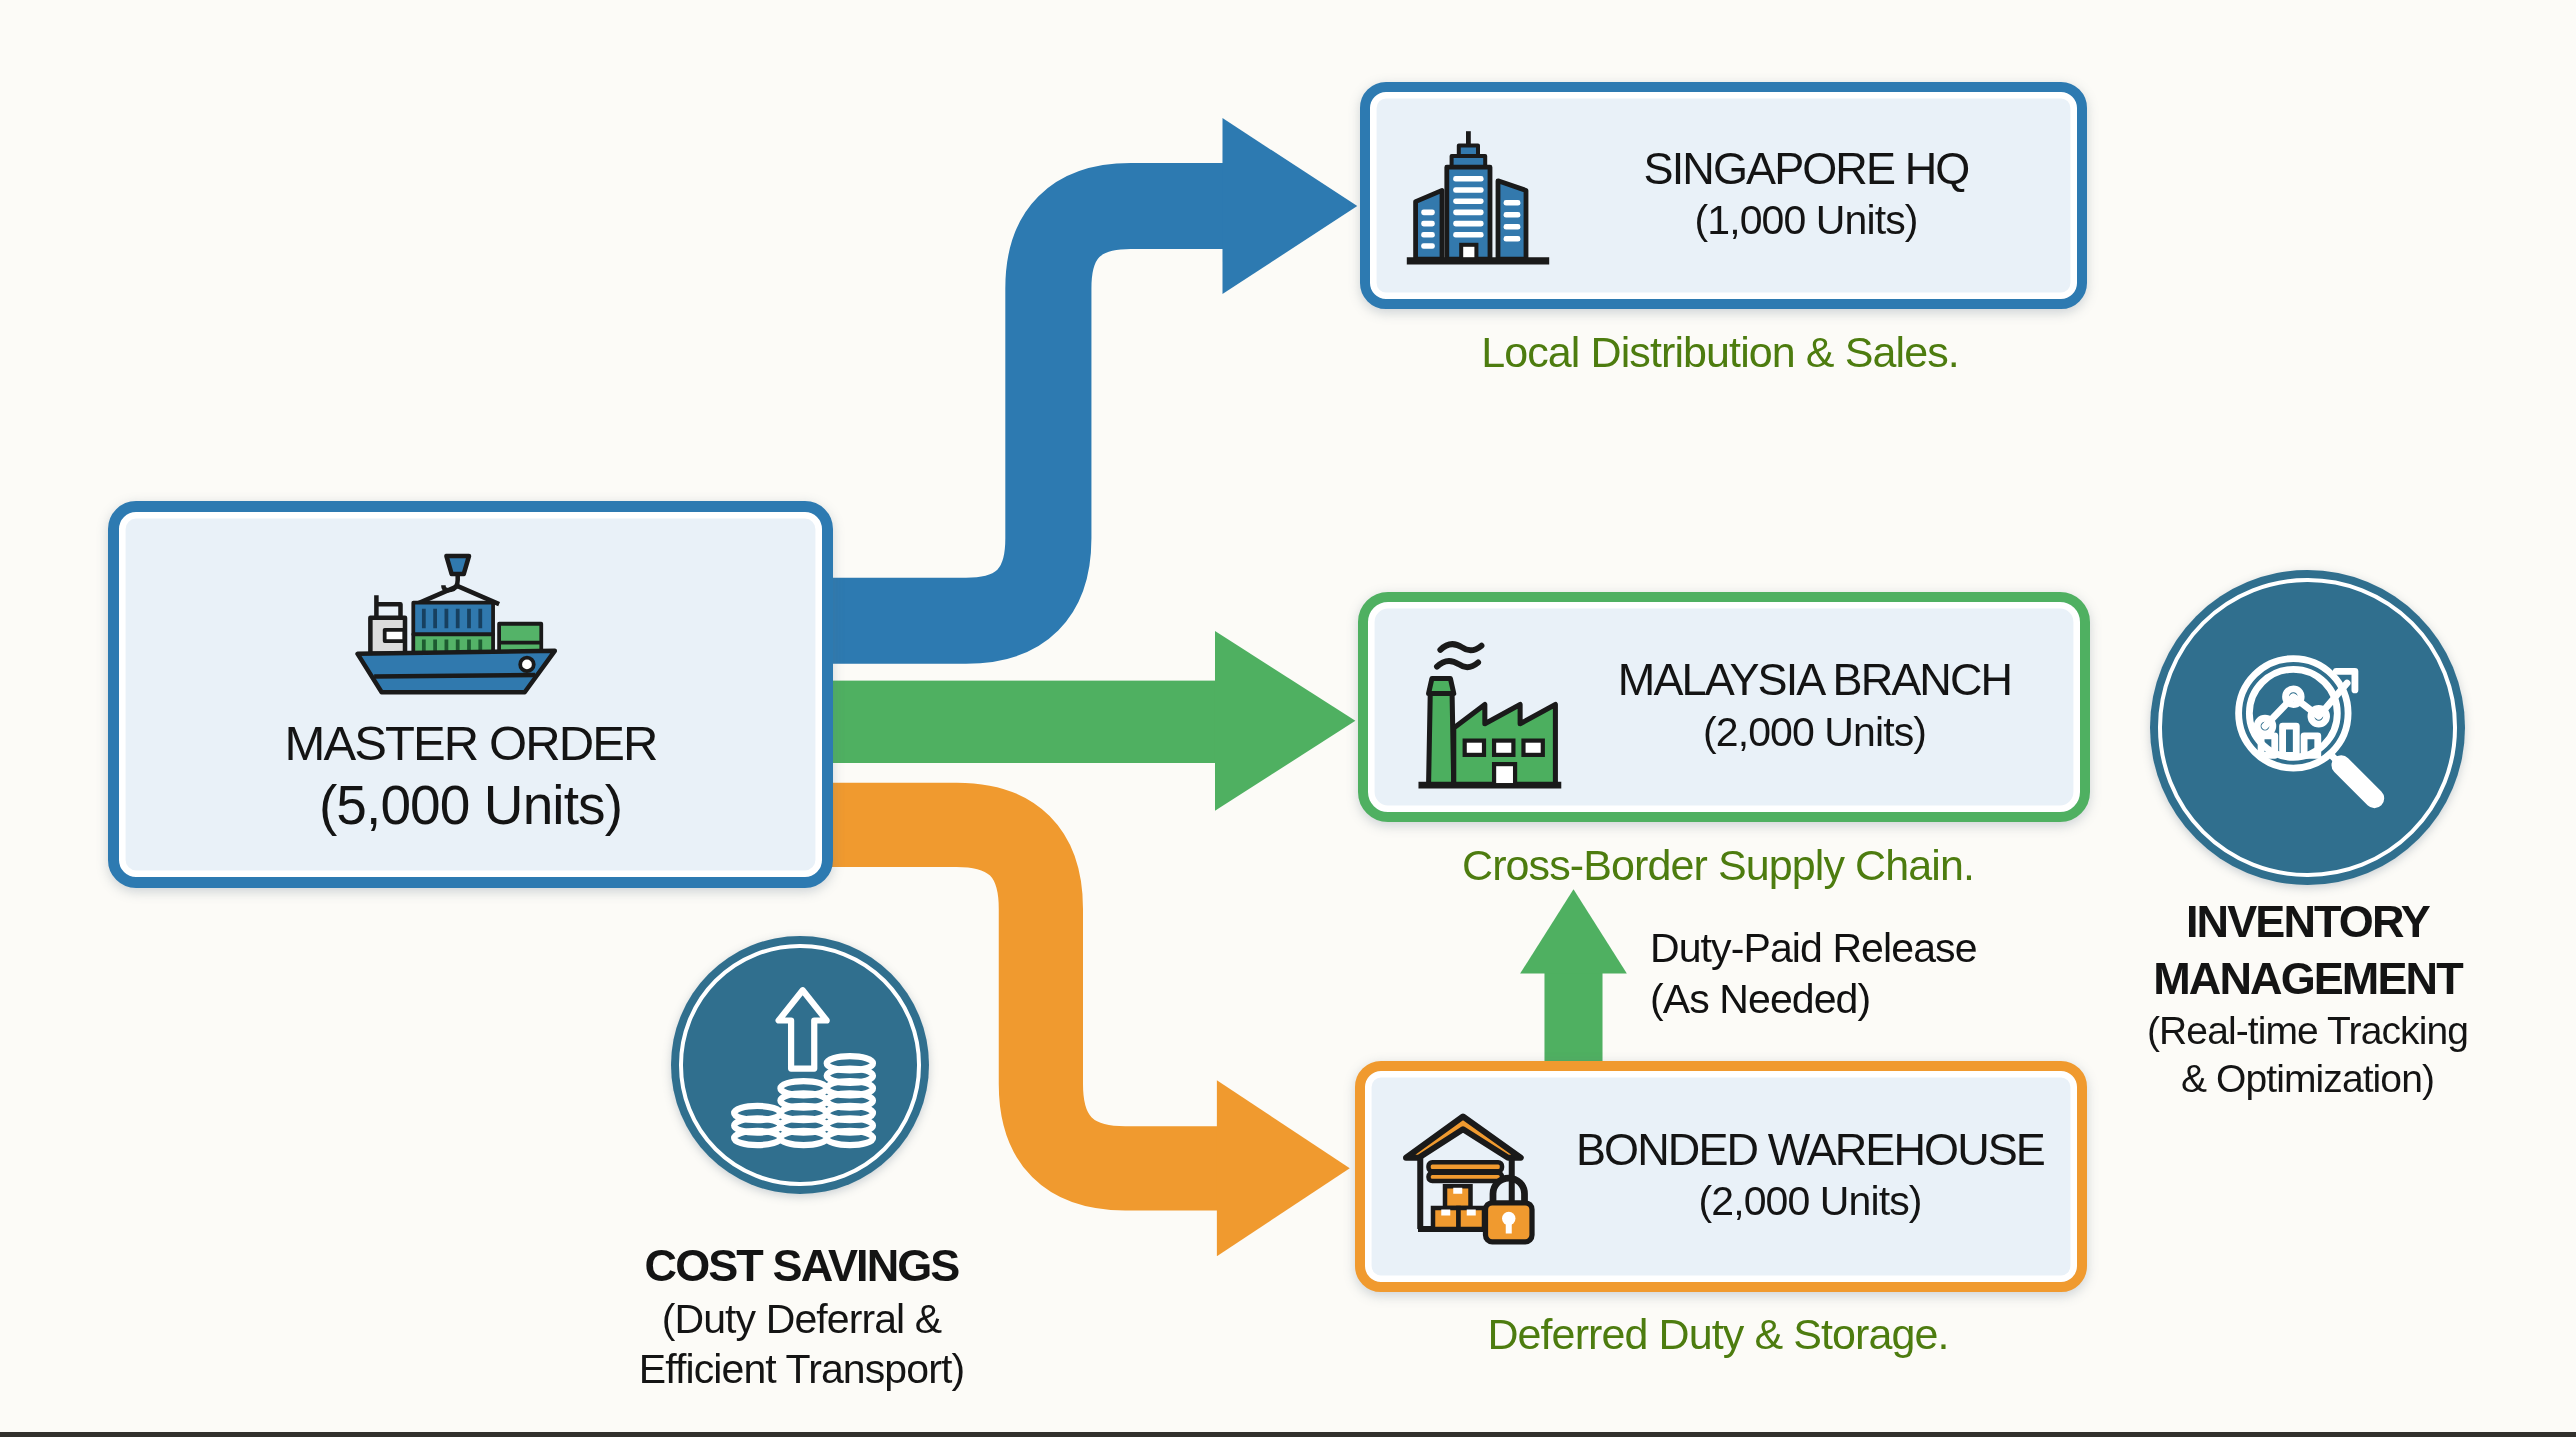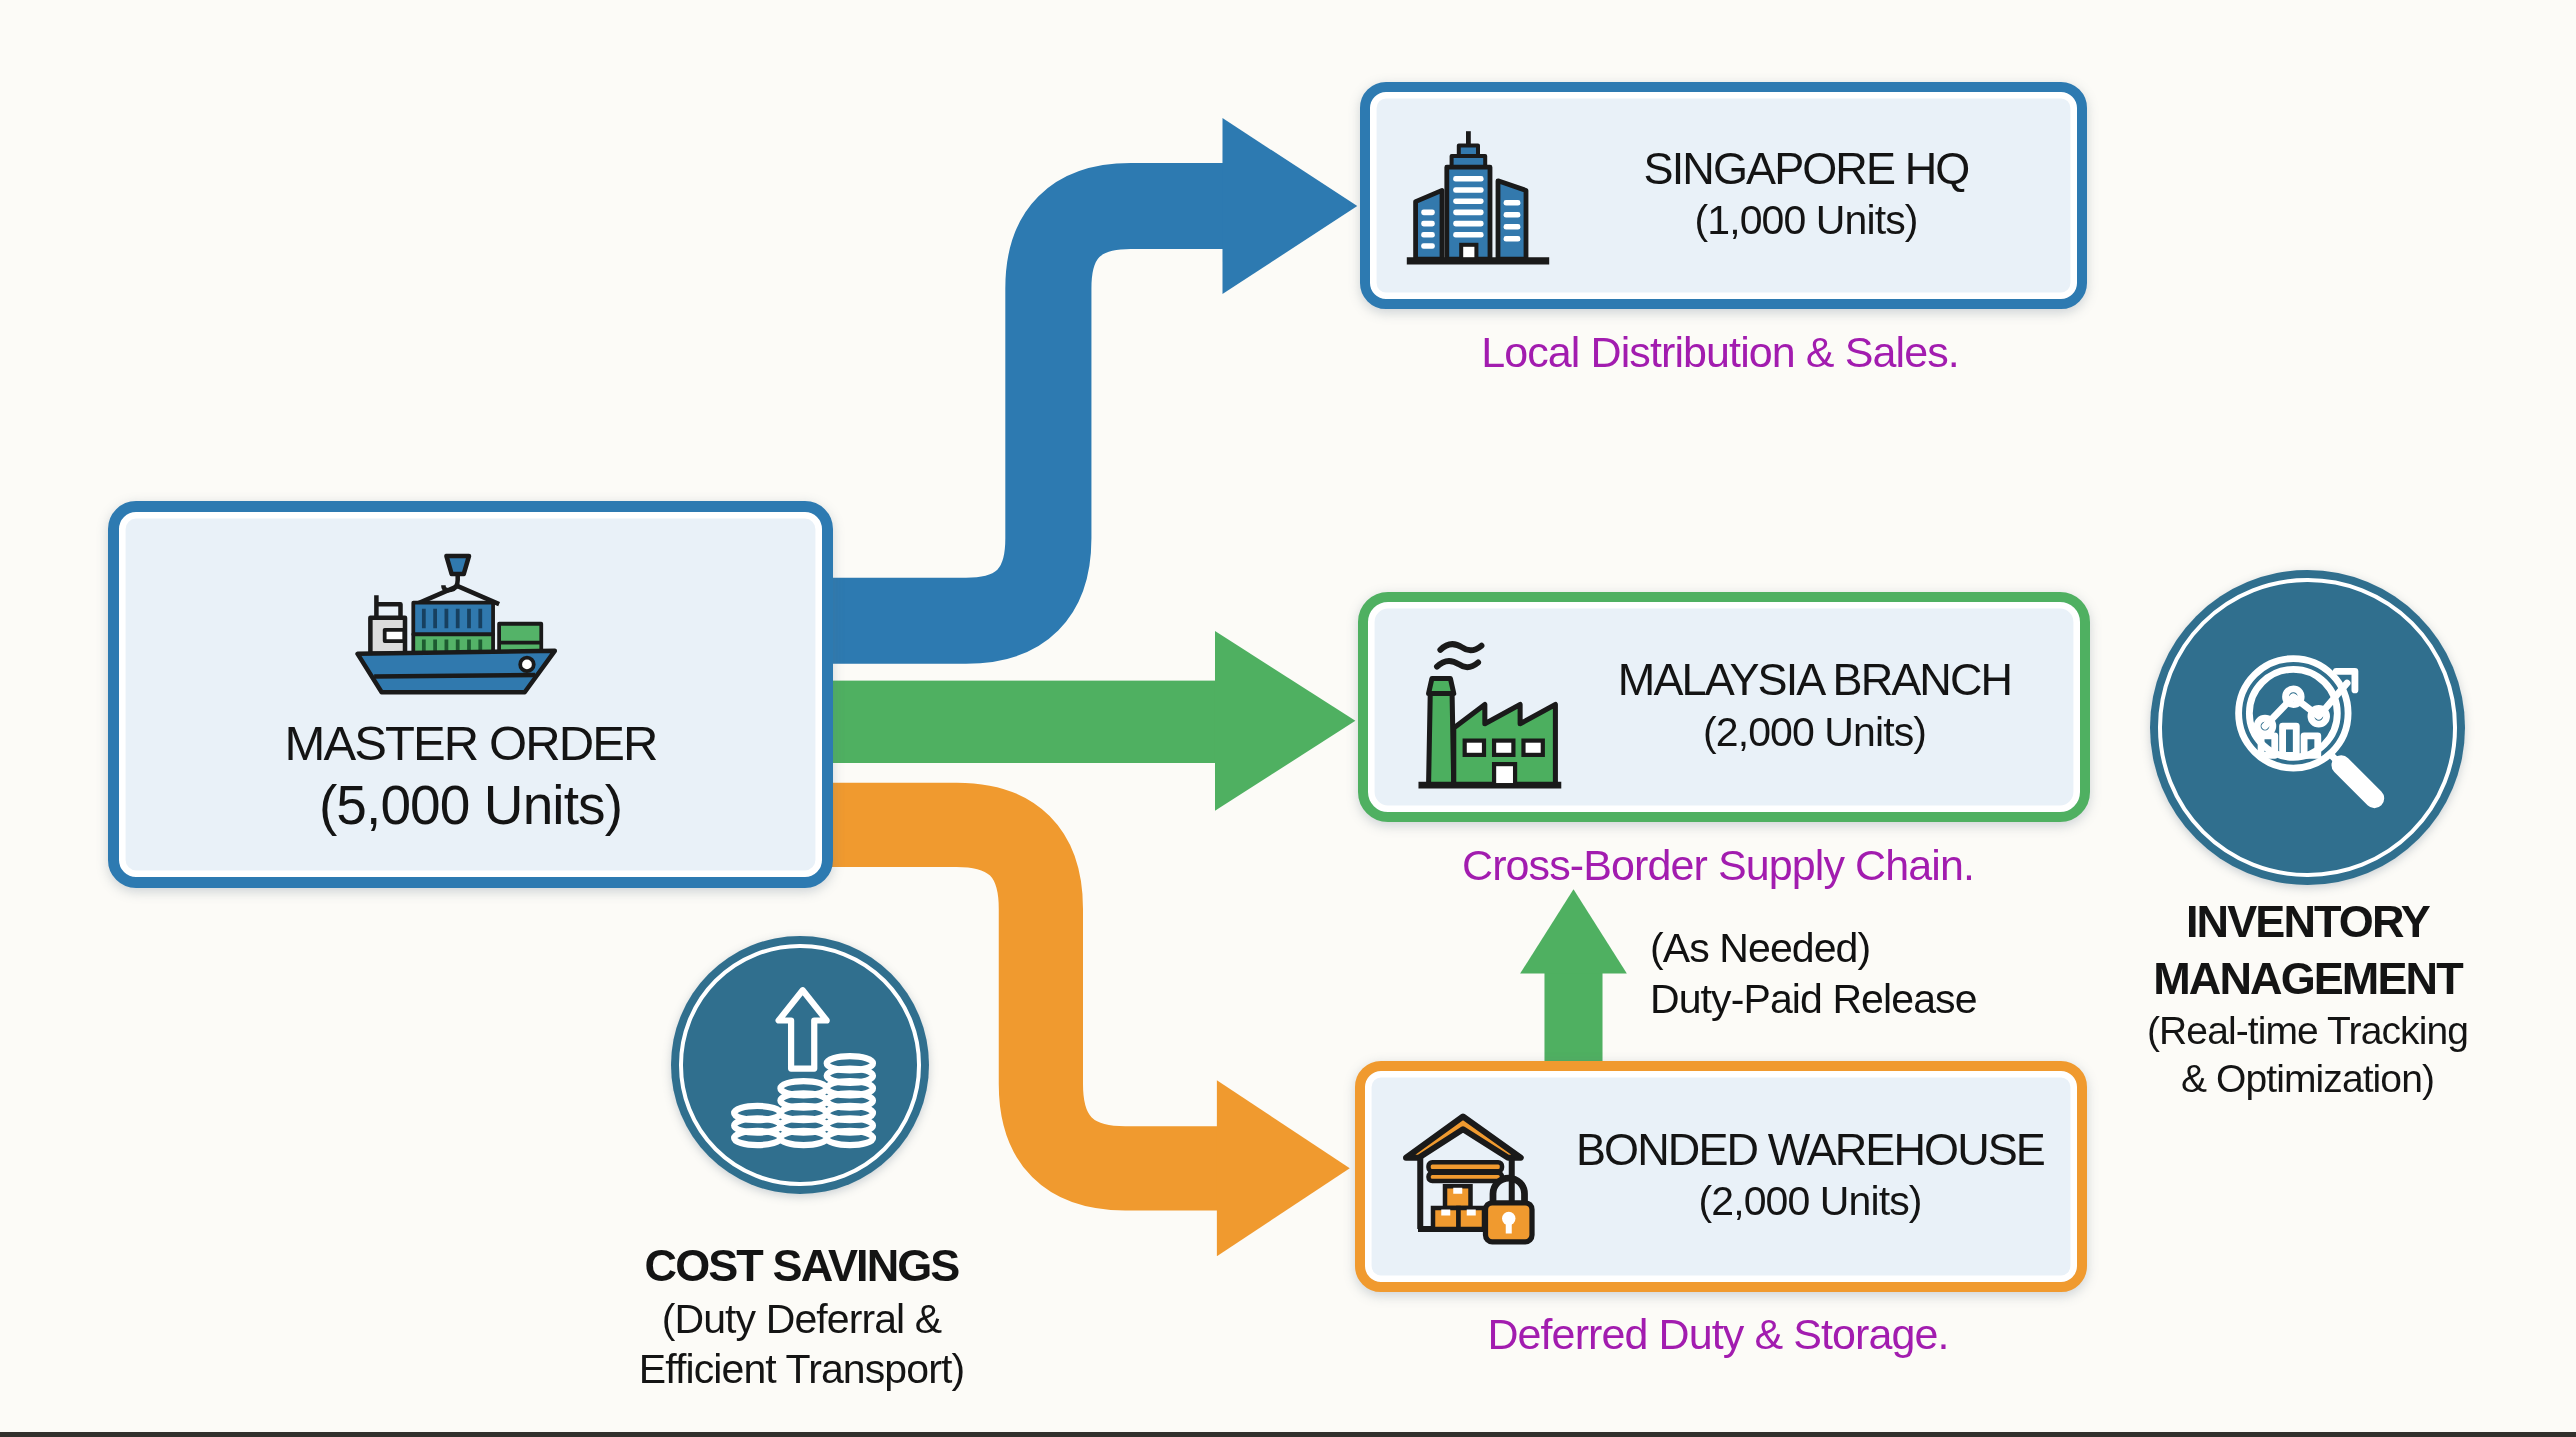--- a/index.html
+++ b/index.html
@@ -24,21 +24,21 @@
   #malaysia-box{left:1358px;top:592px;width:732px;height:230px;border:10.3px solid #4fb061;border-radius:30px;}
   #bonded-box{left:1355px;top:1061px;width:732px;height:231px;border:10.3px solid #f09a2f;border-radius:26px;}
   .side-icon{flex:0 0 auto;margin-left:32px;}
   .side-text{flex:1 1 auto;text-align:center;padding-right:19px;}
   .box-title{font-weight:normal;font-size:45px;letter-spacing:-1.9px;line-height:1.12;white-space:nowrap;}
   .box-units{font-size:41px;letter-spacing:-0.9px;line-height:1.3;}
   #master-box .box-title{font-size:49px;margin-top:5.6px;}
   #master-box .box-units{font-size:55px;}
   .caption{
     position:absolute;width:758px;text-align:center;
-    font-size:43px;letter-spacing:-0.9px;color:#a21caf;
+    font-size:43px;letter-spacing:-0.9px;color:#4d7c0f;
   }
   #caption-singapore{left:1341px;top:328px;}
   #caption-malaysia{left:1339px;top:841px;}
   #caption-bonded{left:1339px;top:1310px;}
   #duty-note{
     position:absolute;left:1650px;top:923px;
     font-size:41px;letter-spacing:-0.9px;line-height:51px;color:#111;
   }
   .badge-circle{position:absolute;border-radius:50%;background:#306f8e;box-shadow:0 2.8px 9.4px rgba(90,110,130,.3);}
   .badge-ring{position:absolute;left:8.4px;top:8.4px;right:8.4px;bottom:8.4px;border:4.7px solid #fff;border-radius:50%;}
@@ -165,22 +165,22 @@
       </g>
     </svg>
     <div class="side-text">
       <div class="box-title">MALAYSIA BRANCH</div>
       <div class="box-units">(2,000 Units)</div>
     </div>
   </div>
   <div class="caption" id="caption-malaysia">Cross-Border Supply Chain.</div>
 
   <div id="duty-note">
+    <div>Duty-Paid Release</div>
     <div>(As Needed)</div>
-    <div>Duty-Paid Release</div>
   </div>
 
   <div class="node-box" id="bonded-box">
     <svg class="side-icon" width="165" height="165" viewBox="0 0 220 210">
       <g stroke="#1a1a1a" stroke-width="8" stroke-linejoin="round">
         <polygon points="12,80 88,25 165,80 148,80 88,42 29,80" fill="#f09a2f"></polygon>
         <path d="M31 80 V175 M153 80 V140" fill="none"></path>
         <line x1="28" y1="175" x2="122" y2="175"></line>
       </g>
       <g fill="#f09a2f" stroke="#1a1a1a" stroke-width="6">

